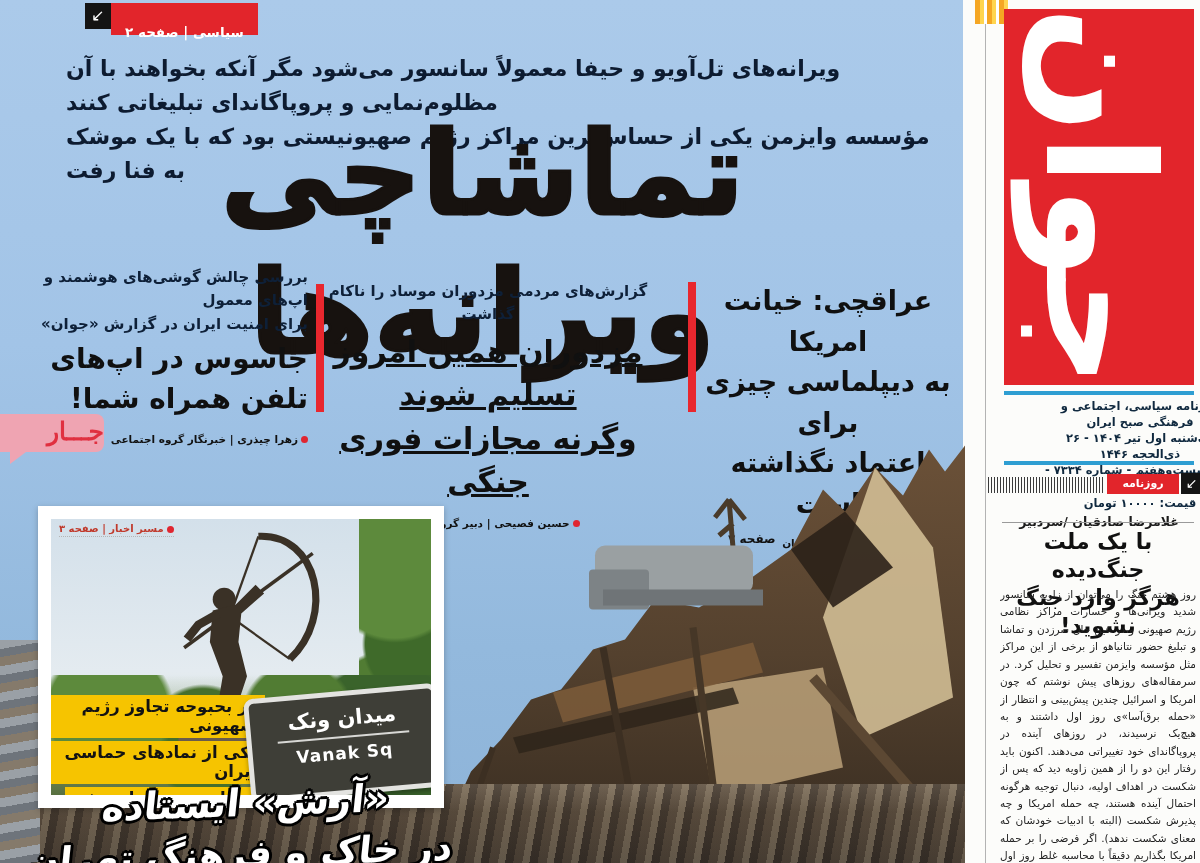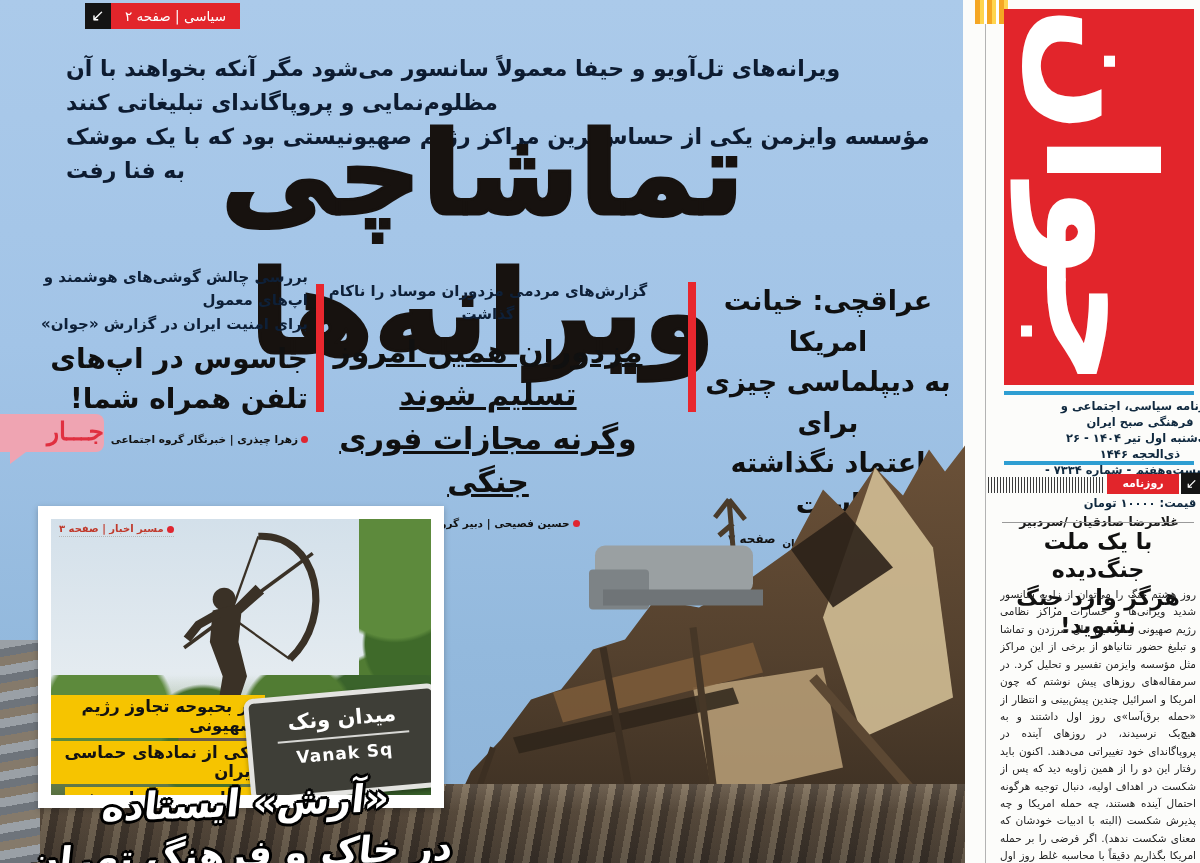--- a/index.html
+++ b/index.html
@@ -37,22 +37,22 @@
               font-size:12.5px; font-weight:bold; color:#1c1c1c;margin-top:13px; }
   .ed-rule{ position:absolute; left:1002px; top:522px; width:192px; height:1px; background:#9a9a9a; }
   .ed-head{ position:absolute; left:998px; top:528px; width:200px; text-align:center; direction:rtl;
             font-size:22px; font-weight:bold; color:#101010; line-height:1.28; }
   .ed-body{ position:absolute; left:1000px; top:586px; width:196px; height:277px; overflow:hidden;
             direction:rtl; text-align:justify; font-size:10.5px; line-height:1.66; color:#222; }
 
   
   .top-badge{ position:absolute; left:85px; top:3px; display:flex; align-items:stretch; height:26px; }
   .top-badge .arrow-sq{ position:static; width:26px; height:26px; line-height:26px; font-size:16px; }
-  .top-badge .lbl{ background:#e2252b; color:#fff; direction:rtl; font-size:13.5px; font-weight:normal;
-                   line-height:26px; padding:0 14px; }
+  .top-badge .lbl{ background:#e2252b; color:#fff; direction:rtl; font-size:13.5px; font-weight:bold;
+                   line-height:26px; padding:16px 14px; }
 
   
   .lede{ position:absolute; left:66px; top:52px; width:880px; text-align:left; direction:rtl;
          font-size:22px; font-weight:bold; color:#0d1b30; line-height:1.55; }
   .main-head{ position:absolute; left:0; top:104px; width:965px; text-align:center; direction:rtl;
               font-size:116px; font-weight:bold; color:#17120f; -webkit-text-stroke:3px #17120f;
               letter-spacing:-2px; line-height:1.2; }
 
   
   .redbar{ position:absolute; width:8px; background:#e8272e; }

